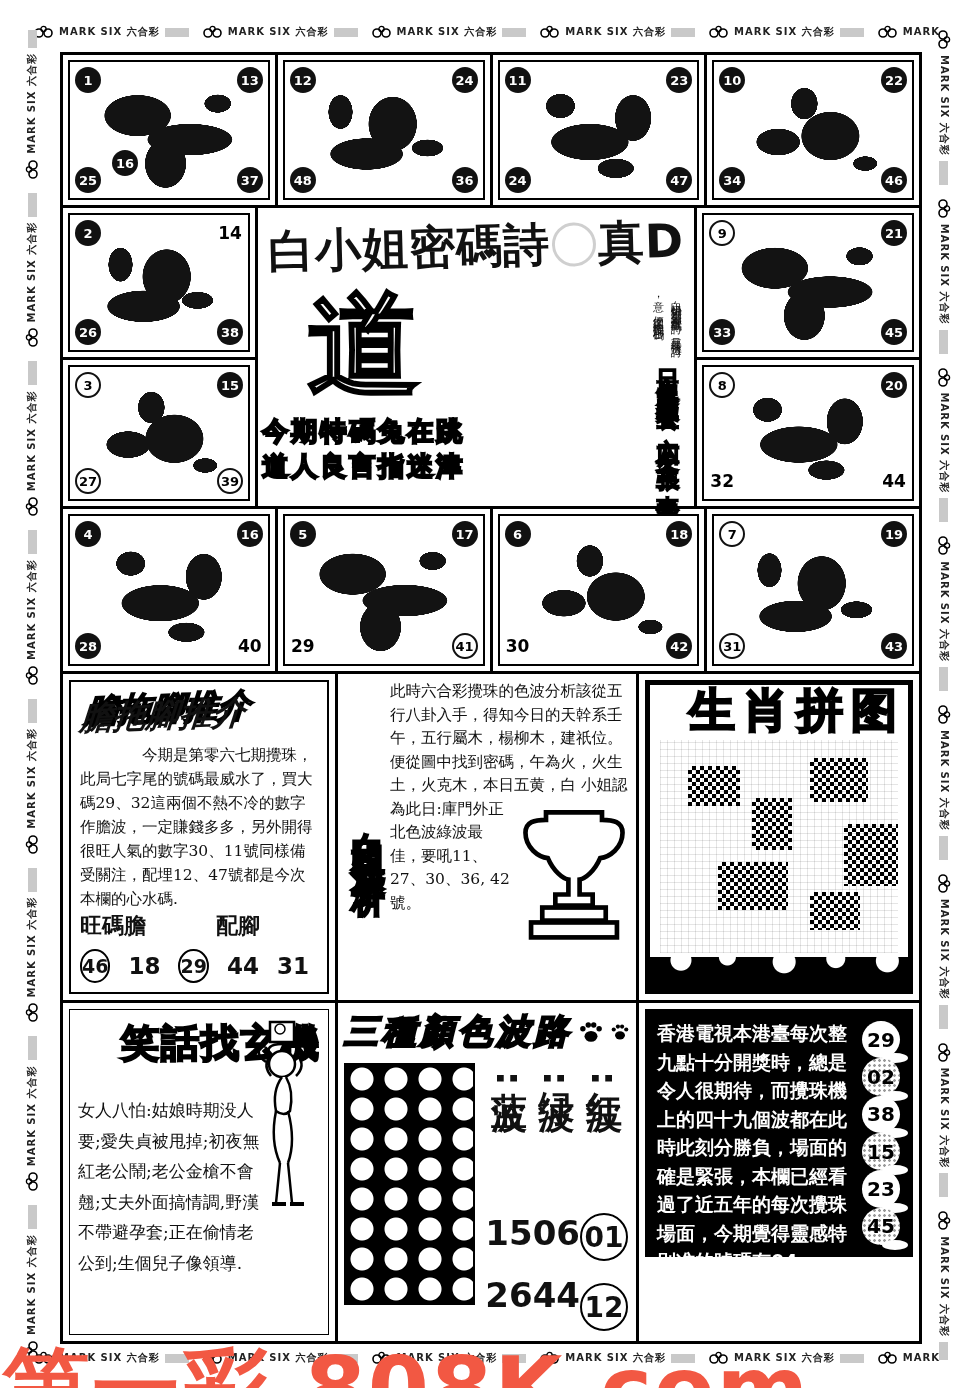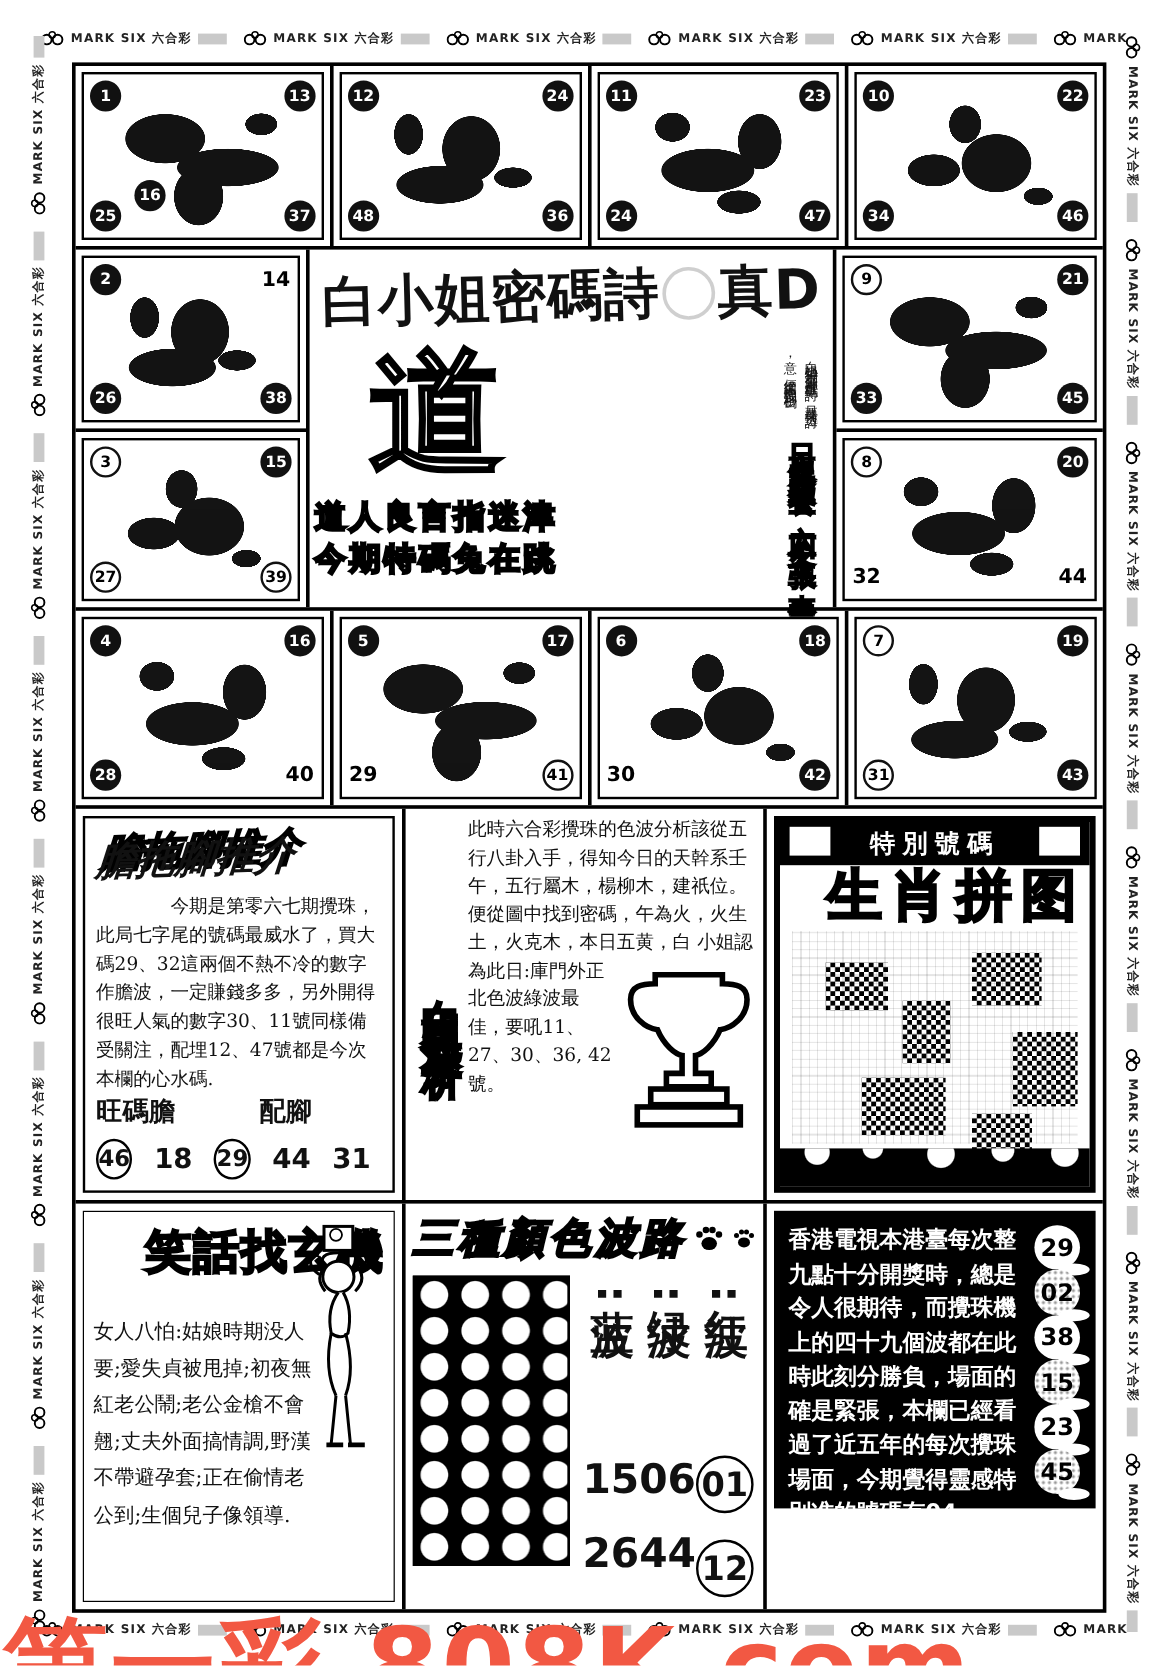--- a/index.html
+++ b/index.html
@@ -510,22 +510,22 @@
     <div class="center-block">
       <div class="main-title">
         <span>白小姐密碼詩</span>
         <span class="stamp"></span>
         <span>真D</span>
       </div>
       <div class="center-body">
         <div class="center-leftpart">
           <div class="dao outline">道</div>
           <div class="hints">
+            <div class="hint outline">今期特碼兔在跳</div>
             <div class="hint outline">道人良言指迷津</div>
-            <div class="hint outline">今期特碼兔在跳</div>
           </div>
         </div>
         <div class="poem-area">
           <div class="poem-note">白小姐特別奉獻神童獻碼詩，只要猜透詩意，便從圖中找到密碼。</div>
           <div class="poem-line outline-thin">日夜趕路為三餐</div>
           <div class="poem-line outline-thin">一六四十各主張</div>
           <div class="poem-line outline-thin">東奔西跑留不住</div>
           <div class="poem-line outline-thin">一路高歌九上天</div>
         </div>
       </div>
@@ -622,21 +622,20 @@
             <rect x="26" y="112" width="68" height="14" fill="#fff" stroke="#000" stroke-width="5"></rect>
             <rect x="14" y="128" width="92" height="16" fill="#fff" stroke="#000" stroke-width="5"></rect>
           </svg>
           <span>小姐認為此日:庫門外正北色波綠波最佳，要吼11、27、30、36, 42號。</span>
         </div>
       </div>
     </div>
 
     <div class="m-right">
       <div class="sx-box">
-        <div class="sx-header">特別號碼</div>
         <div class="sx-main-title outline">生肖拼图</div>
         <div class="sx-puzzle">
           <div class="pix" style="left:28px;top:26px;width:52px;height:40px;"></div>
           <div class="pix" style="left:92px;top:58px;width:40px;height:52px;"></div>
           <div class="pix" style="left:150px;top:18px;width:58px;height:44px;"></div>
           <div class="pix" style="left:184px;top:84px;width:54px;height:62px;"></div>
           <div class="pix" style="left:58px;top:122px;width:70px;height:48px;"></div>
           <div class="pix" style="left:150px;top:152px;width:50px;height:38px;"></div>
         </div>
         <div class="sx-band"></div>

